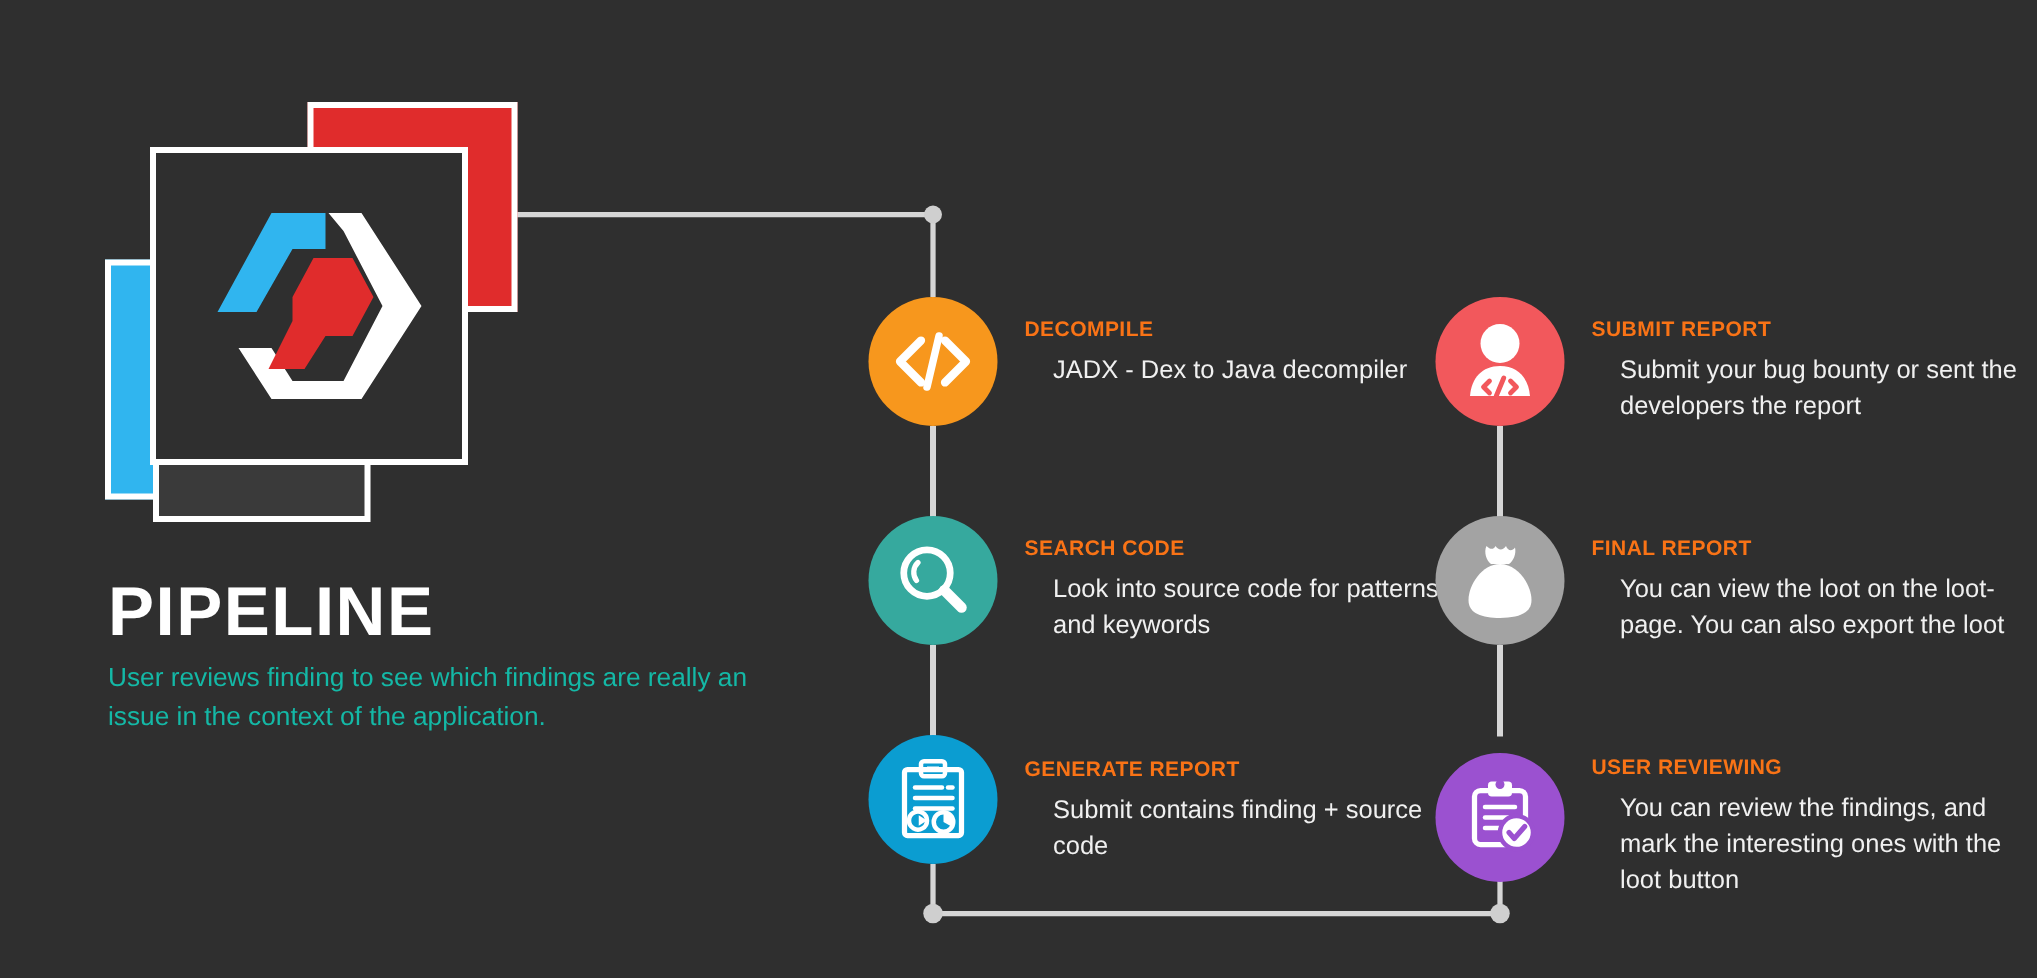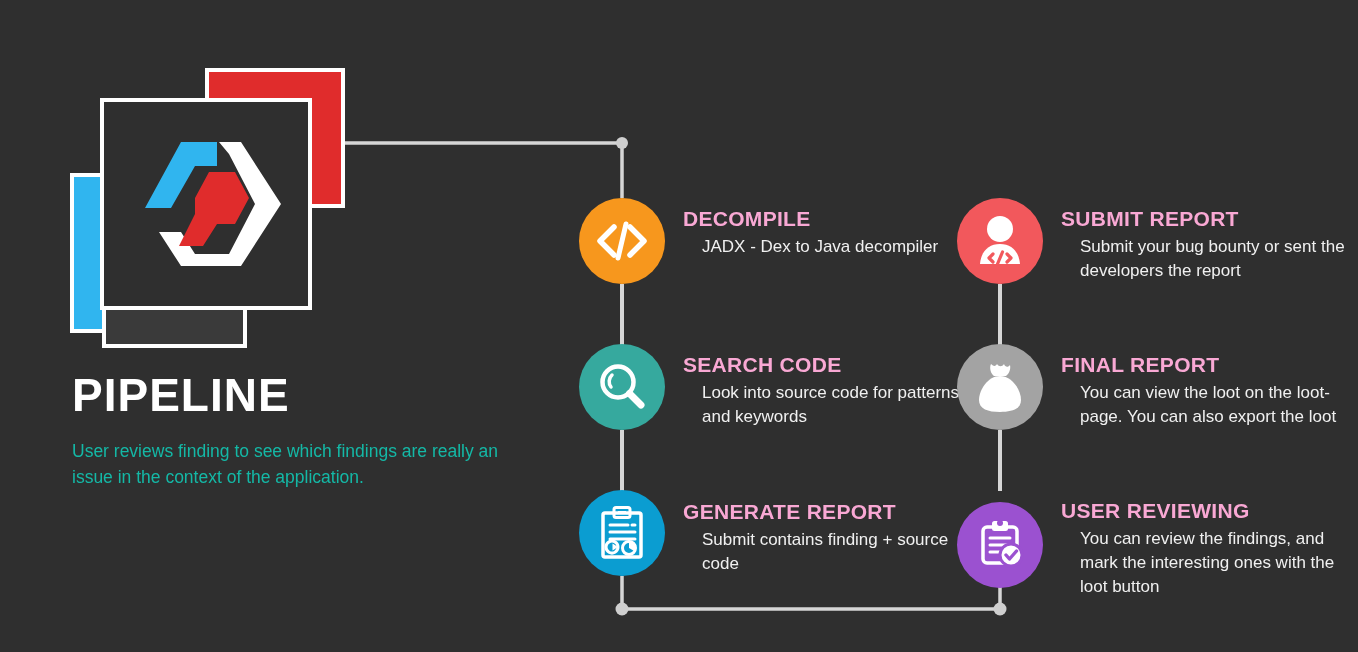--- a/index.html
+++ b/index.html
@@ -21,40 +21,40 @@
   .card-stack { position:absolute; left:70px; top:68px; width:300px; height:290px; }
   .card { position:absolute; border:4px solid #ffffff; }
   .card-red   { left:135px; top:0;    width:140px; height:140px; background:#e02c2c; }
   .card-blue  { left:0px;   top:105px;width:90px;  height:160px; background:#30b5ef; }
   .card-back  { left:32px;  top:238px;width:145px; height:42px;  background:#3a3a3a; }
   .card-main  { left:30px;  top:30px; width:212px; height:212px; background:#2f2f2f; z-index:3; }
 
   .logo-svg { position:absolute; left:50%; top:50%; transform:translate(-50%,-50%); }
 
   .brand-title {
-    position:absolute; left:72px; top:368px;
+    position:absolute; left:72px; top:380px;
     font-size:46px; font-weight:bold; letter-spacing:1px;
     color:#ffffff;
   }
   .brand-desc {
     position:absolute; left:72px; top:438px; width:460px;
     font-size:17.5px; line-height:26px; color:#14b8a6;
   }
 
   
   .step { position:absolute; display:flex; align-items:flex-start; }
   .step-icon {
     width:86px; height:86px; border-radius:50%;
     display:flex; align-items:center; justify-content:center;
     flex:0 0 86px;
   }
   .step-text { margin-left:18px; padding-top:8px; }
   .step-title {
-    font-size:21px; font-weight:bold; letter-spacing:0.3px;
-    line-height:26px; color:#f9a8d4; white-space:nowrap;
+    font-size:14px; font-weight:bold; letter-spacing:0.3px;
+    line-height:26px; color:#f97316; white-space:nowrap;
   }
   .step-desc {
     font-size:17px; line-height:24px; color:#f0f0f0;
     margin-top:3px;
     margin-left:19px;
   }
   .w-left  .step-desc { width:265px; }
   .w-right .step-desc { width:268px; }
 
   

